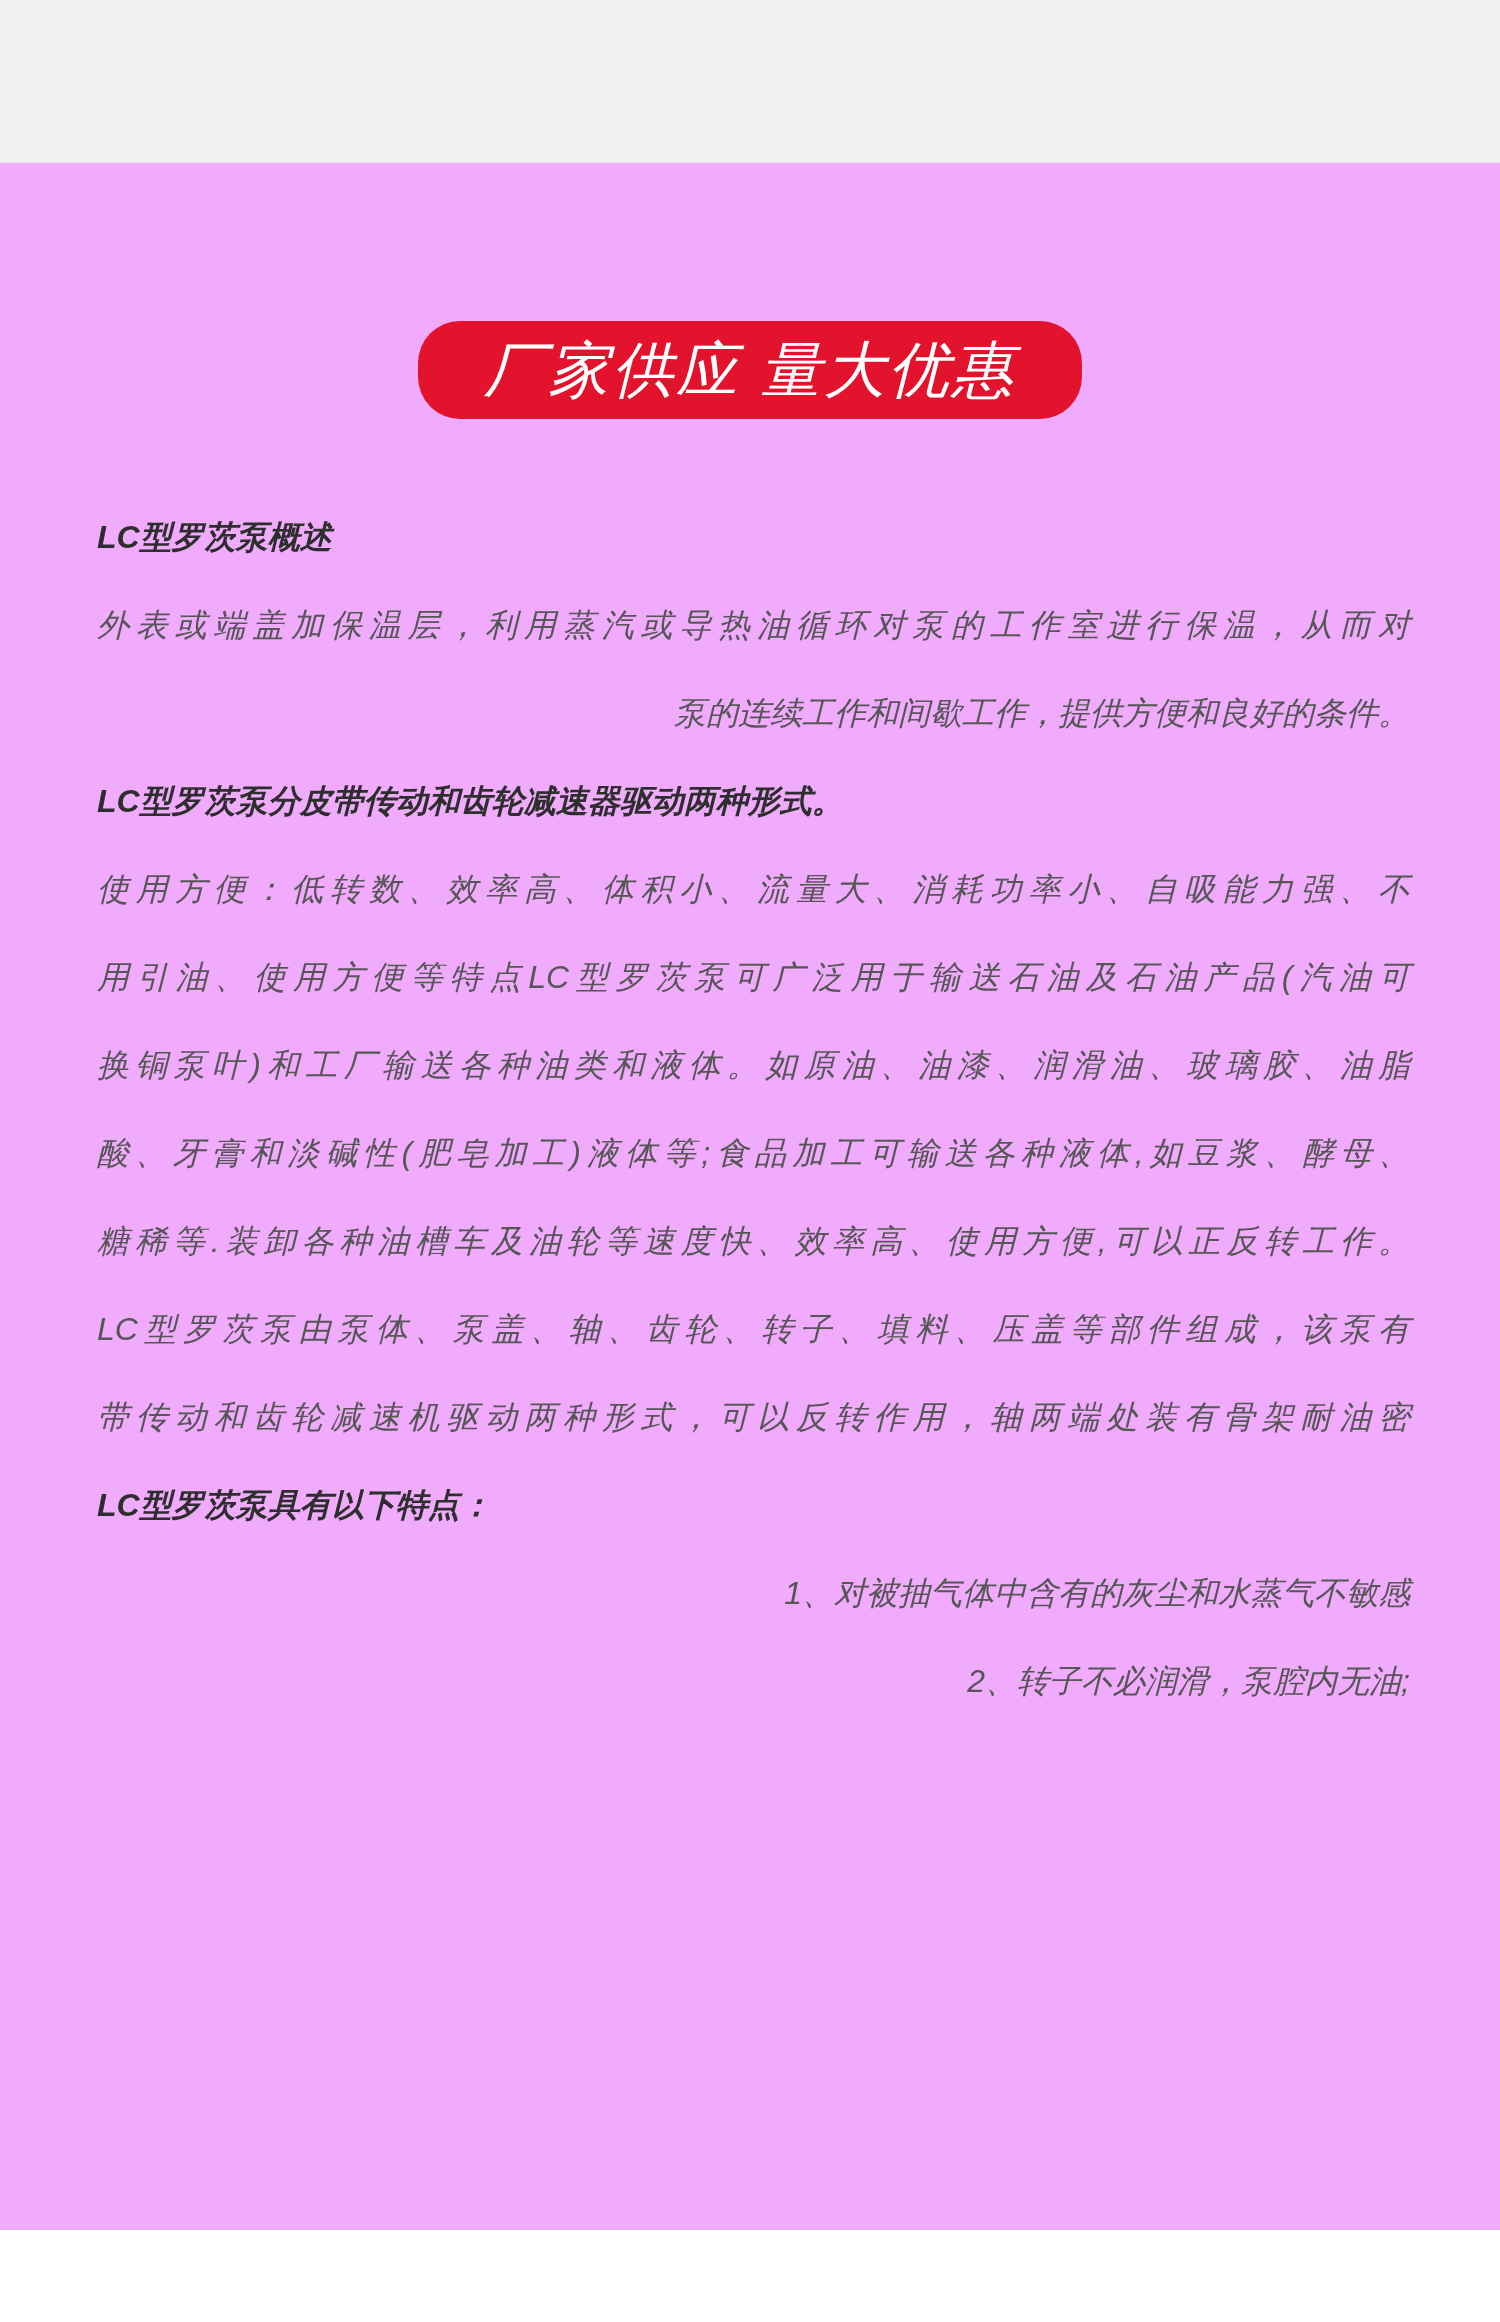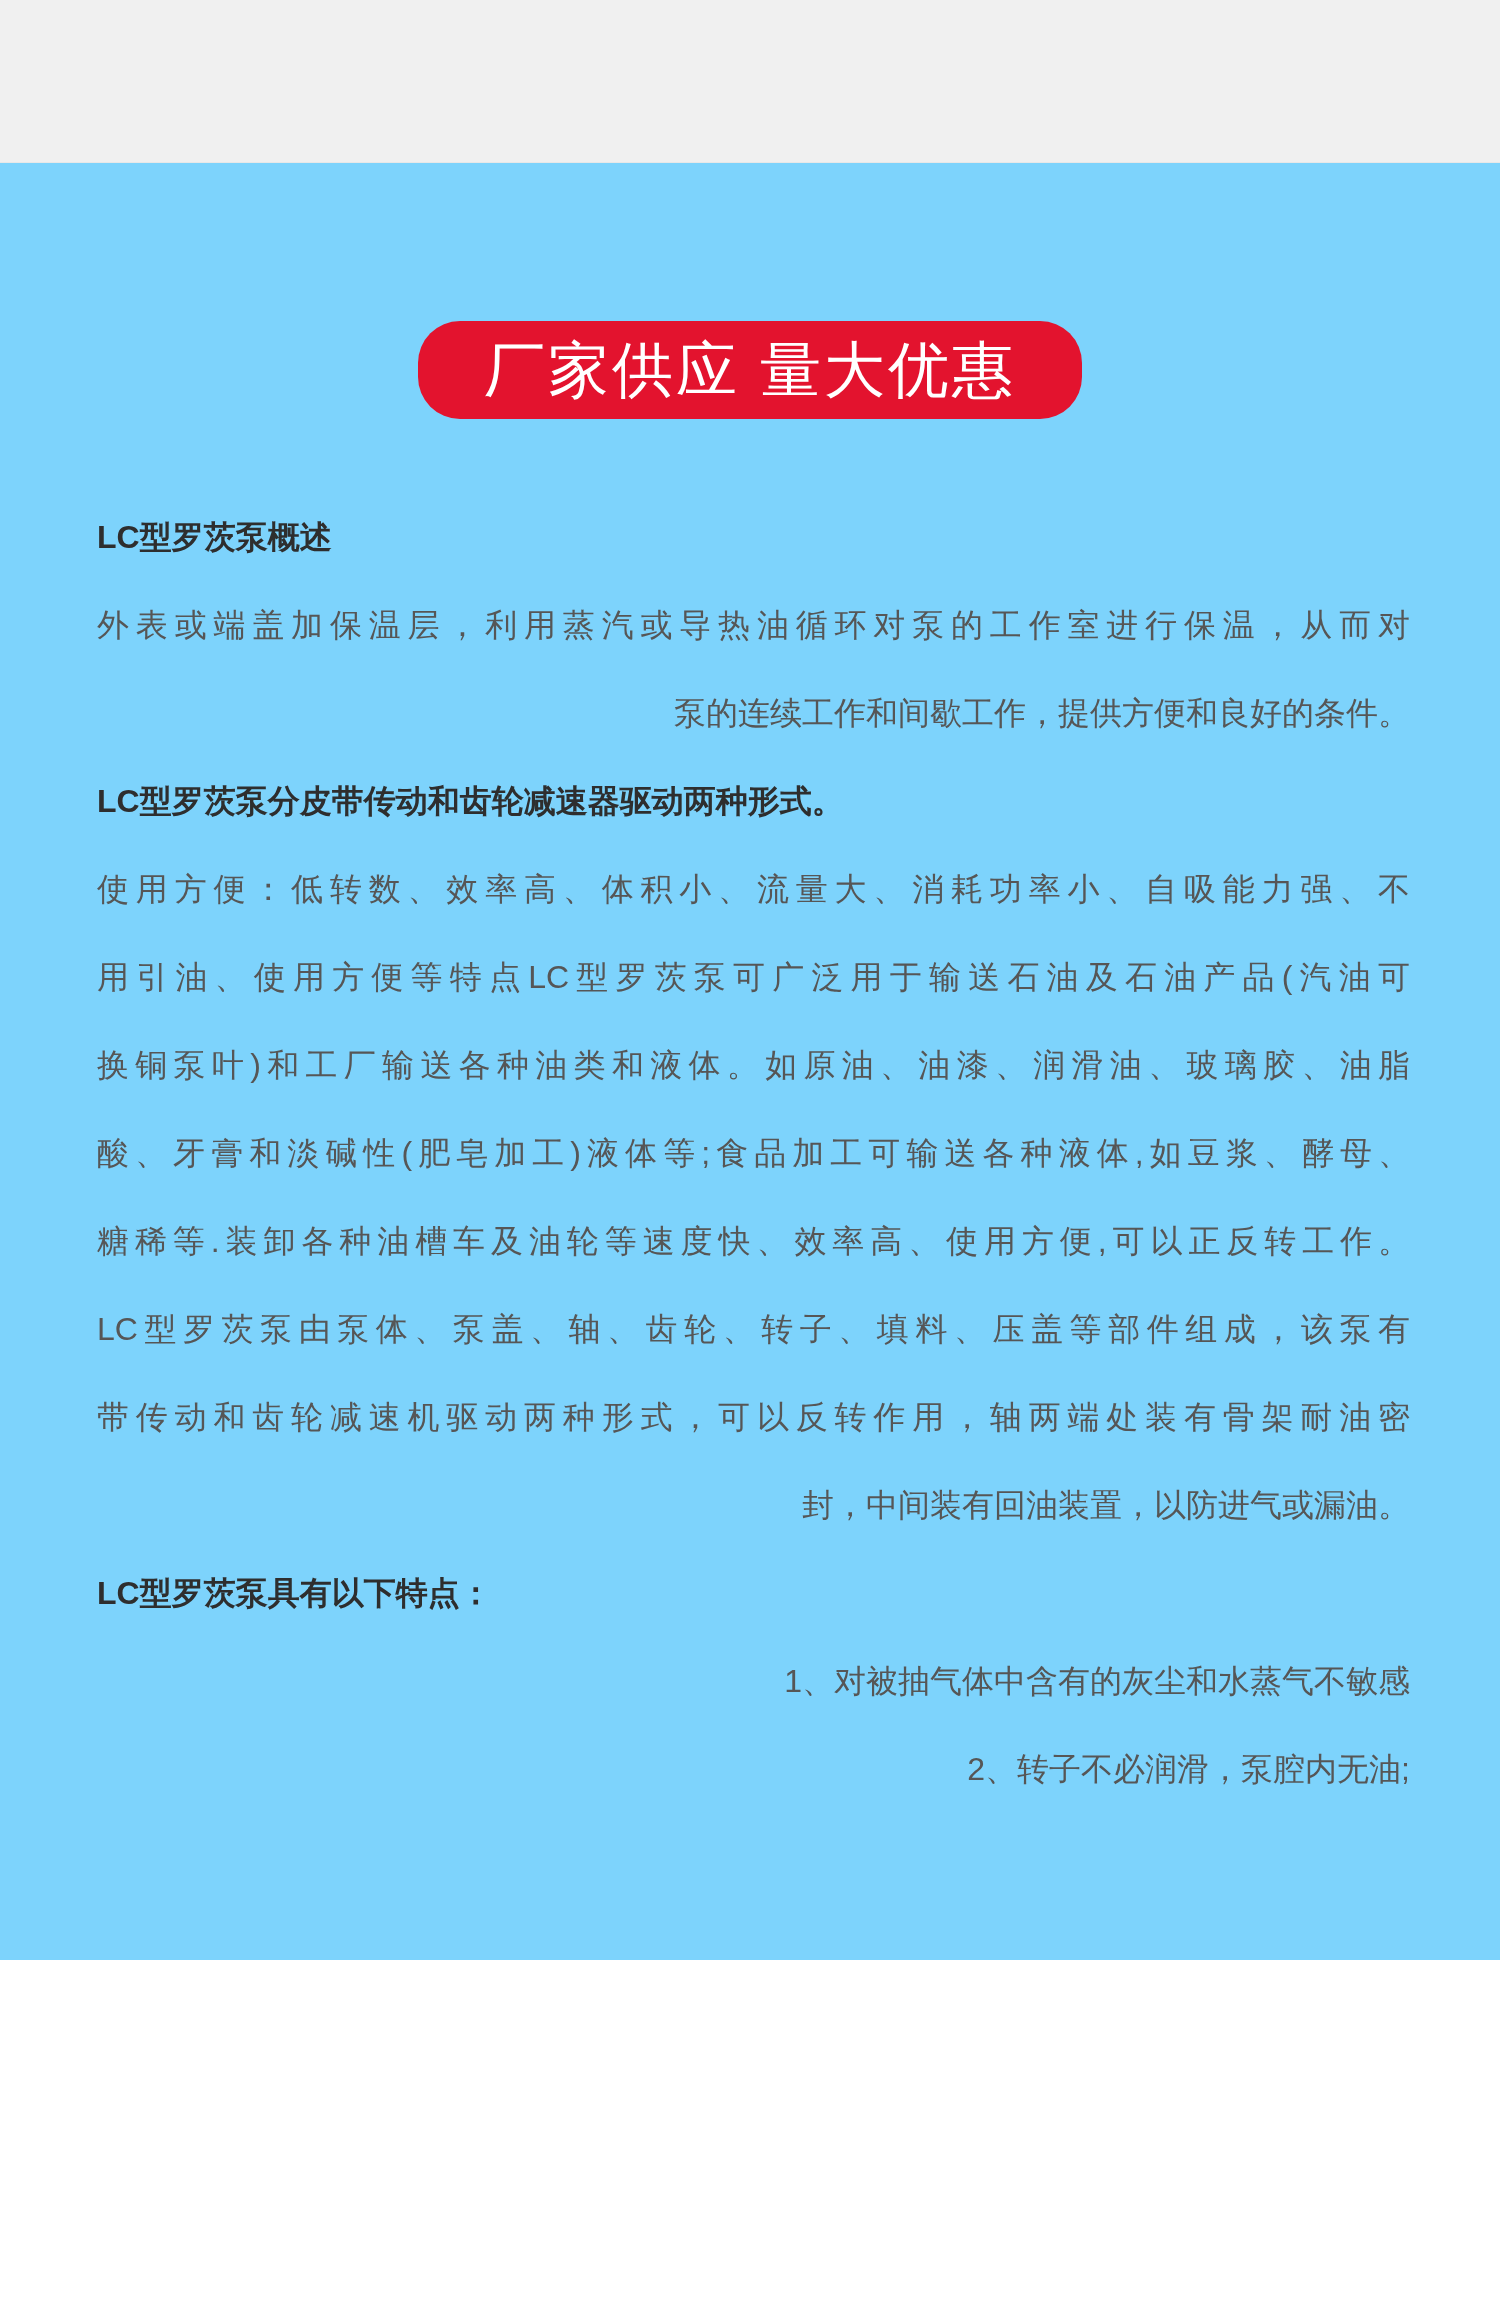--- a/index.html
+++ b/index.html
@@ -4,23 +4,24 @@
 <style>
   html, body {
     margin: 0;
     padding: 0;
     background: #ffffff;
     font-family: "Liberation Sans", sans-serif;
   }
   .page {
     position: relative;
     width: 1500px;
-    height: 1960px;
-    background: #7dd3fc;
+    height: 2230px;
+    background: #f0abfc;
     overflow: hidden;
+    font-style: italic;
   }
   .top-band {
     width: 100%;
     height: 162px;
     background: #f0f0f0;
     border-bottom: 1px solid #e8e8e8;
   }
   .badge-wrap {
     margin-top: 158px;
     text-align: center;
@@ -88,19 +89,18 @@
       <div class="blk line">外表或端盖加保温层，利用蒸汽或导热油循环对泵的工作室进行保温，从而对</div>
       <div class="blk line_last">泵的连续工作和间歇工作，提供方便和良好的条件。</div>
       <div class="blk heading">LC型罗茨泵分皮带传动和齿轮减速器驱动两种形式。</div>
       <div class="blk line">使用方便：低转数、效率高、体积小、流量大、消耗功率小、自吸能力强、不</div>
       <div class="blk line">用引油、使用方便等特点LC型罗茨泵可广泛用于输送石油及石油产品(汽油可</div>
       <div class="blk line">换铜泵叶)和工厂输送各种油类和液体。如原油、油漆、润滑油、玻璃胶、油脂</div>
       <div class="blk line">酸、牙膏和淡碱性(肥皂加工)液体等;食品加工可输送各种液体,如豆浆、酵母、</div>
       <div class="blk line">糖稀等.装卸各种油槽车及油轮等速度快、效率高、使用方便,可以正反转工作。</div>
       <div class="blk line">LC型罗茨泵由泵体、泵盖、轴、齿轮、转子、填料、压盖等部件组成，该泵有</div>
       <div class="blk line">带传动和齿轮减速机驱动两种形式，可以反转作用，轴两端处装有骨架耐油密</div>
-      <div class="blk line_last">封，中间装有回油装置，以防进气或漏油。</div>
       <div class="blk heading">LC型罗茨泵具有以下特点：</div>
       <div class="blk item">1、对被抽气体中含有的灰尘和水蒸气不敏感</div>
       <div class="blk item">2、转子不必润滑，泵腔内无油;</div>
     </div>
 
 </div>
 
 </body></html>

